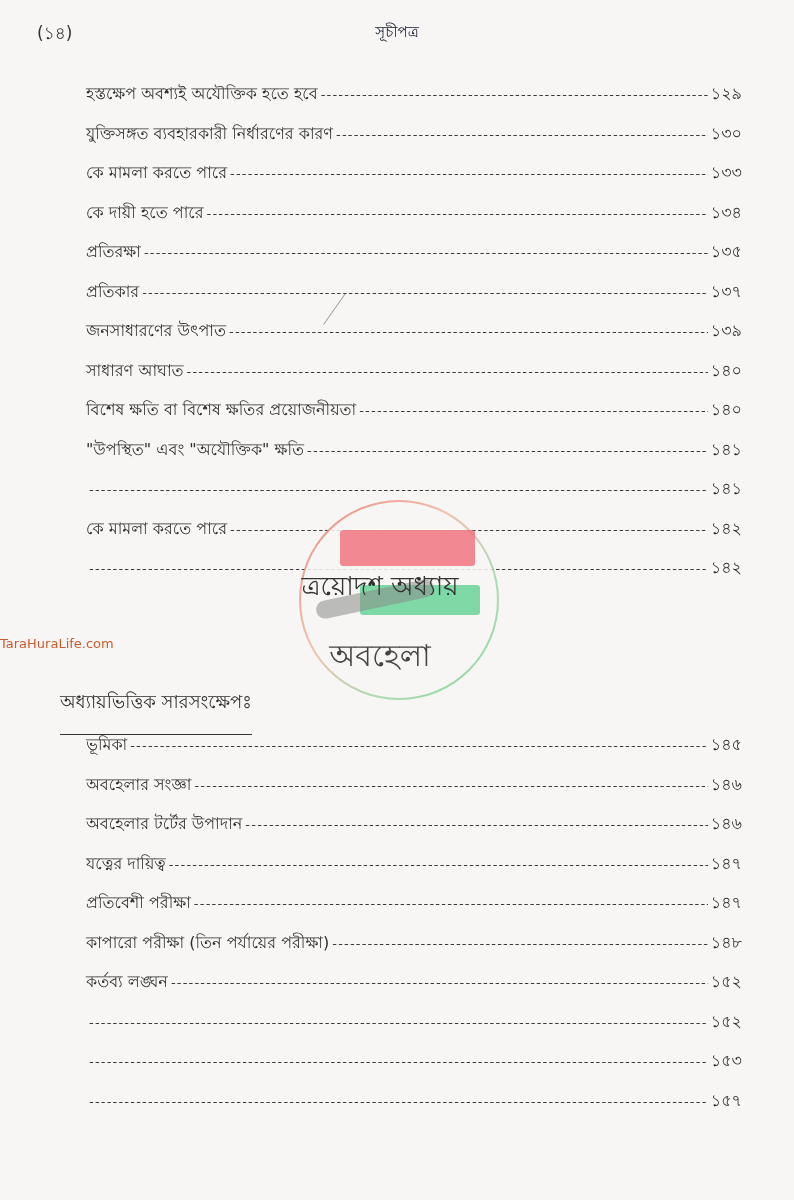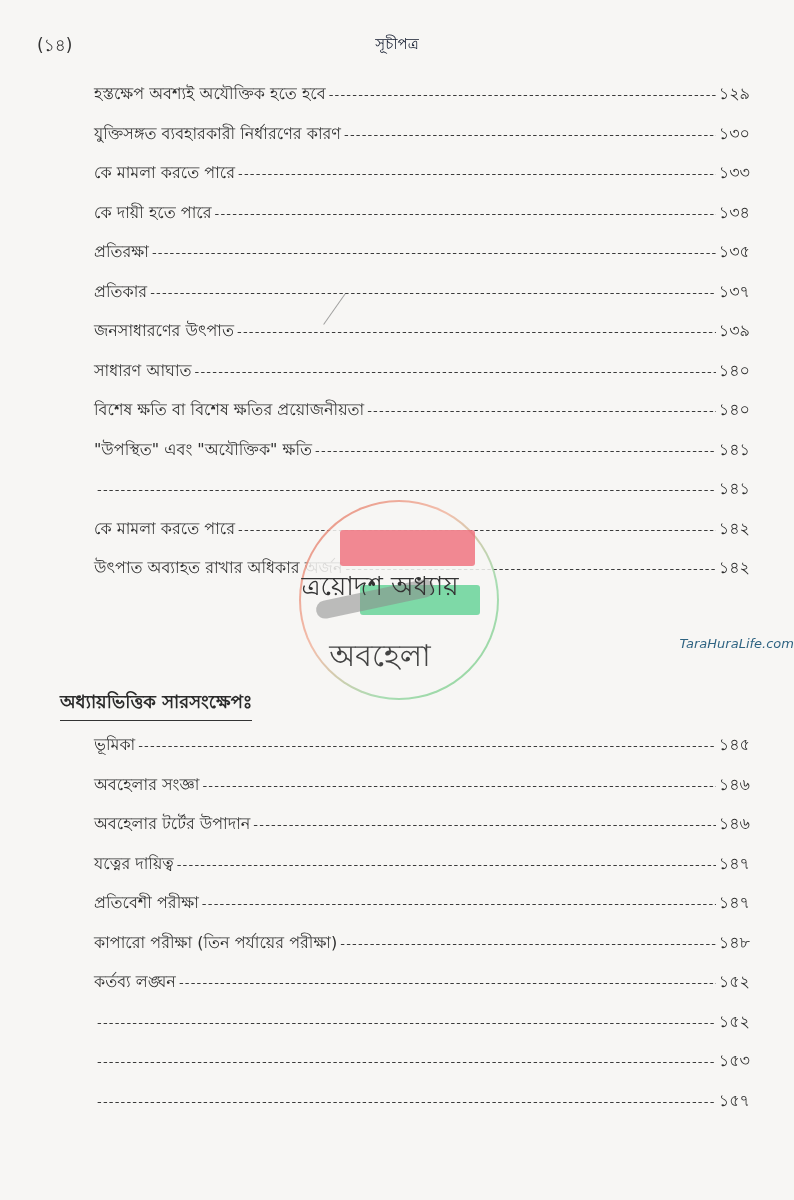--- a/index.html
+++ b/index.html
@@ -4,52 +4,52 @@
   <style>
     html, body { margin: 0; padding: 0; }
     body {
       width: 794px; height: 1200px;
       background: #f7f6f4;
       position: relative; overflow: hidden;
       font-family: "DejaVu Sans", sans-serif;
       color: #2a2a2a;
     }
     .page-header {
-      position: absolute; top: 32px; left: 0; width: 700px; height: 24px;
+      position: absolute; top: 20px; left: 0; width: 700px; height: 24px;
     }
     .page-number {
       position: absolute; left: 37px; top: 0;
       font-size: 17px; color: #333;
     }
     .running-title {
       position: absolute; left: 0; width: 794px; top: 0; text-align: center;
       font-size: 15px; color: #0f172a;
     }
-    .toc-list { position: absolute; left: 86px; width: 656px; margin-left: 8px; }
+    .toc-list { position: absolute; left: 86px; width: 656px; }
     .toc-list.first { top: 81px; }
     .toc-list.second { top: 732px; }
     .toc-row {
       display: flex; align-items: baseline; height: 39.5px;
       font-size: 16px; color: #2e2e2e;
     }
     .toc-title { white-space: nowrap; flex: 0 0 auto; }
     .toc-leader {
       flex: 1 1 auto; margin: 0 3px; overflow: hidden; white-space: nowrap;
       letter-spacing: 1.2px; color: #3a3a3a; font-size: 13px;
     }
     .toc-page { flex: 0 0 auto; white-space: nowrap; }
     .chapter-heading {
       position: absolute; left: 0; width: 760px; text-align: center;
     }
     .chapter-number { top: 566px; font-size: 26px; color: #333; }
     .chapter-title { top: 632px; font-size: 30px; color: #444; }
     .section-heading {
       position: absolute; left: 60px; top: 688px;
       font-size: 18px; color: #2a2a2a;
-      border-bottom: 1.5px solid #333; padding-bottom: 1px; font-weight: bold;
+      border-bottom: 1.5px solid #333; padding-bottom: 15px;
     }
     .watermark {
       position: absolute; left: 299px; top: 500px; width: 196px; height: 196px;
       border-radius: 50%; pointer-events: none;
       border: 2px solid transparent;
       background:
         linear-gradient(#f7f6f4, #f7f6f4) padding-box,
         linear-gradient(135deg, #e57a6a, #f2b6a0 40%, #9cd9a8 70%, #7fcf8d) border-box;
       opacity: 0.85;
     }
@@ -59,22 +59,22 @@
     }
     .wm-green {
       position: absolute; left: 360px; top: 585px; width: 120px; height: 30px;
       background: #56cf8d; opacity: 0.75; border-radius: 3px;
     }
     .wm-gray {
       position: absolute; left: 315px; top: 590px; width: 120px; height: 18px;
       background: #8a8a8a; opacity: 0.55; transform: rotate(-12deg); border-radius: 9px;
     }
     .wm-text {
-      position: absolute; left: 0; width: 794px; top: 636px; text-align: right;
-      font-size: 13px; color: #0c4a6e; opacity: 0.85; font-style: italic;
+      position: absolute; left: 0; width: 794px; top: 636px; text-align: left;
+      font-size: 13px; color: #c2410c; opacity: 0.85;
     }
     .pen-mark {
       position: absolute; left: 334px; top: 290px; width: 1px; height: 38px;
       background: #666; transform: rotate(35deg); opacity: 0.6;
     }
   </style>
 </head>
 <body>
 
 <div class="page-header">
@@ -136,21 +136,20 @@
   <div class="toc-row">
       <span class="toc-leader">------------------------------------------------------------------------------------------------------------</span>
       <span class="toc-page">১৪১</span>
     </div>
   <div class="toc-row">
       <span class="toc-title">কে মামলা করতে পারে</span>
       <span class="toc-leader">------------------------------------------------------------------------------------------------------------</span>
       <span class="toc-page">১৪২</span>
     </div>
   <div class="toc-row">
-      <span class="toc-title">উৎপাত অব্যাহত রাখার অধিকার অর্জন</span>
       <span class="toc-leader">------------------------------------------------------------------------------------------------------------</span>
       <span class="toc-page">১৪২</span>
     </div>
 </div>
 
 <div class="pen-mark"></div>
 
 <div class="watermark"></div>
 <div class="wm-red"></div>
 <div class="wm-green"></div>

